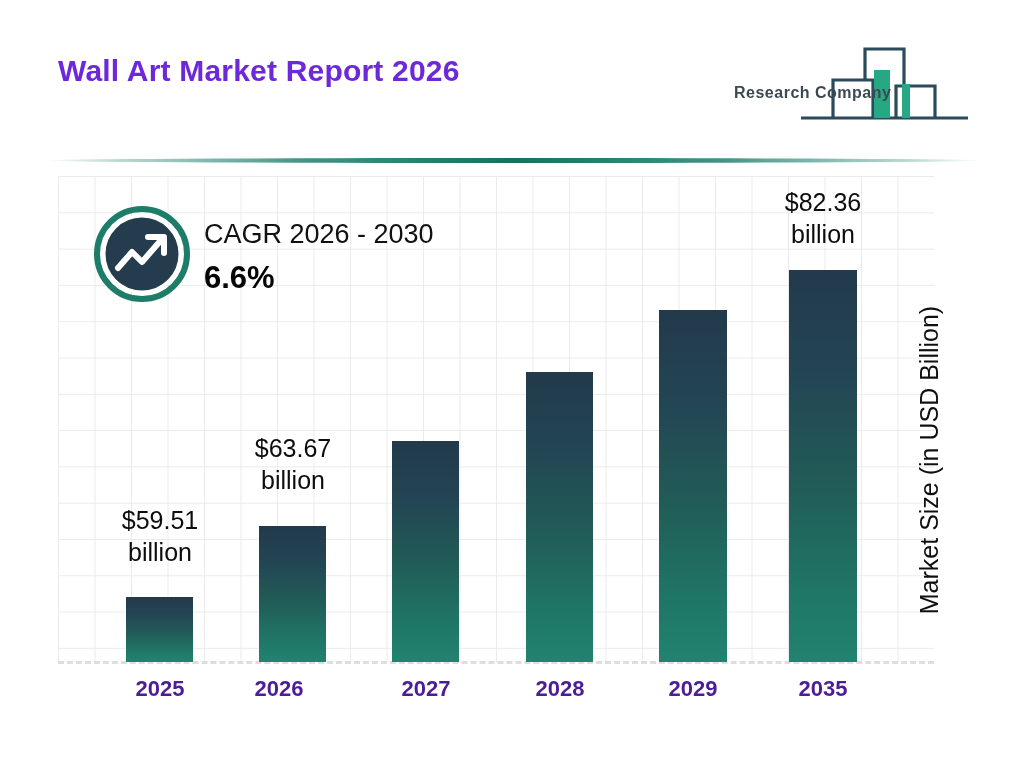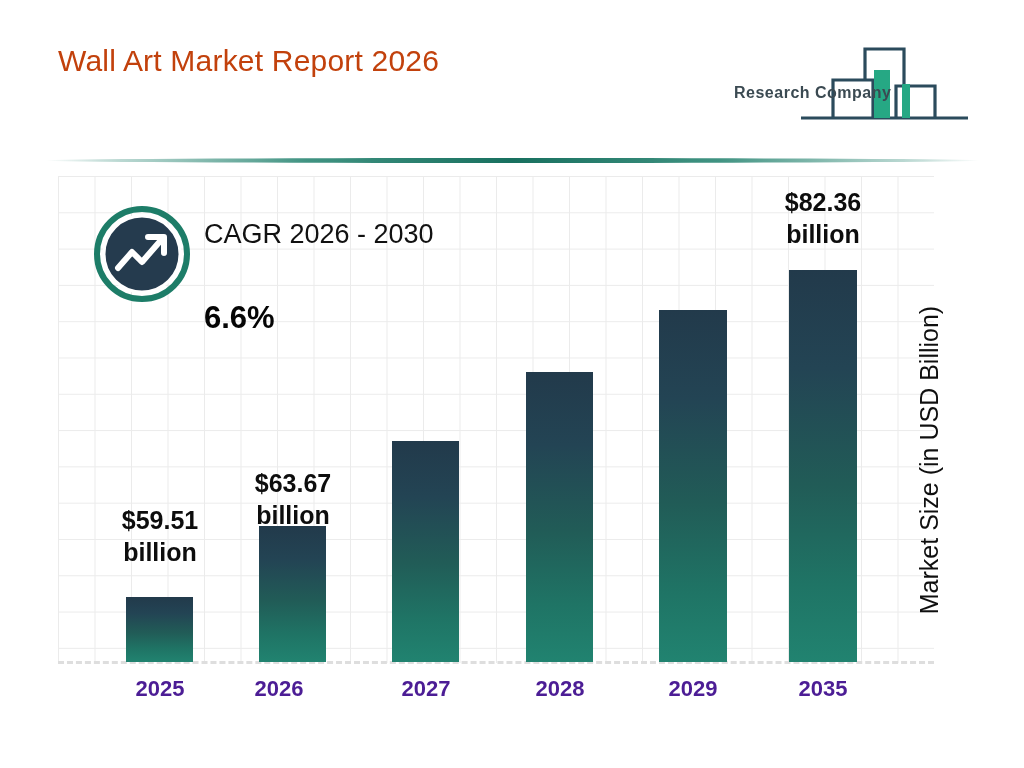--- a/index.html
+++ b/index.html
@@ -13,24 +13,24 @@
     font-family: "Liberation Sans", sans-serif;
     color: #111111;
     overflow: hidden;
     position: relative;
   }
 
   
   #report-title {
     position: absolute;
     left: 58px;
-    top: 44px;
+    top: 54px;
     font-size: 30px;
-    font-weight: 400;
-    color: #c2410c;
+    font-weight: 700;
+    color: #6d28d9;
     letter-spacing: 0.2px;
     white-space: nowrap;
   }
 
   #logo {
     position: absolute;
     left: 728px;
     top: 36px;
     width: 246px;
     height: 84px;
@@ -78,21 +78,21 @@
 
   .bar {
     position: absolute;
     background: linear-gradient(to bottom, #22394a 0%, #234252 22%, #22header 22%, #1f6b62 68%, #21806c 100%);
     background: linear-gradient(to bottom, #223a4b 0%, #234454 25%, #215c57 55%, #1f7465 80%, #218370 100%);
   }
 
   .bar-label {
     position: absolute;
     font-size: 25px;
-    font-weight: bold;
+    font-weight: normal;
     color: #0d0d0d;
     text-align: center;
     line-height: 1.28;
     white-space: nowrap;
   }
 
   .x-tick {
     position: absolute;
     top: 676px;
     font-size: 22px;
@@ -145,21 +145,20 @@
     white-space: nowrap;
   }
   #cagr-value {
     position: absolute;
     left: 110px;
     top: 54px;
     font-size: 31px;
     font-weight: bold;
     color: #050505;
     white-space: nowrap;
-    margin-top: 40px;
   }
 </style>
 </head>
 <body>
 
 <div id="report-title">Wall Art Market Report 2026</div>
 
 <div id="logo">
   <svg width="246" height="84" viewBox="0 0 246 84">
 
@@ -184,21 +183,21 @@
 <div class="bar" style="left:392px; top:441px; width:67px; height:221px;"></div>
 <div class="bar" style="left:526px; top:372px; width:67px; height:290px;"></div>
 <div class="bar" style="left:659px; top:310px; width:68px; height:352px;"></div>
 <div class="bar" style="left:789px; top:270px; width:68px; height:392px;"></div>
 
 <div class="bar-label" style="left:60px; top:504px; width:200px;">
   <span>$59.51</span><br>
   <span>billion</span>
 </div>
 
-<div class="bar-label" style="left:193px; top:432px; width:200px;margin-top:35px;">
+<div class="bar-label" style="left:193px; top:432px; width:200px;">
   <span>$63.67</span><br>
   <span>billion</span>
 </div>
 
 <div class="bar-label" style="left:723px; top:186px; width:200px;">
   <span>$82.36</span><br>
   <span>billion</span>
 </div>
 
 <div class="x-tick" style="left:110px; width:100px;">2025</div>

